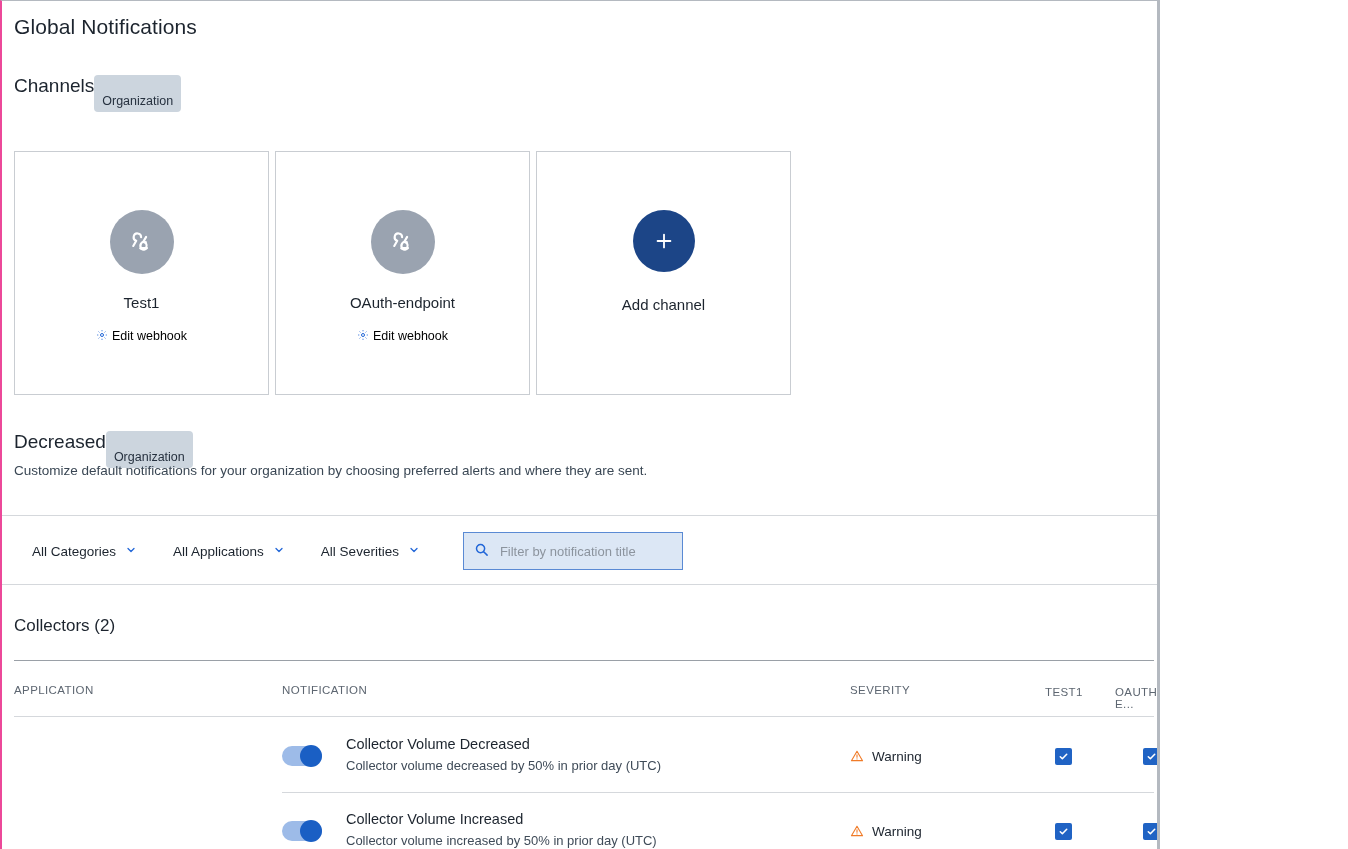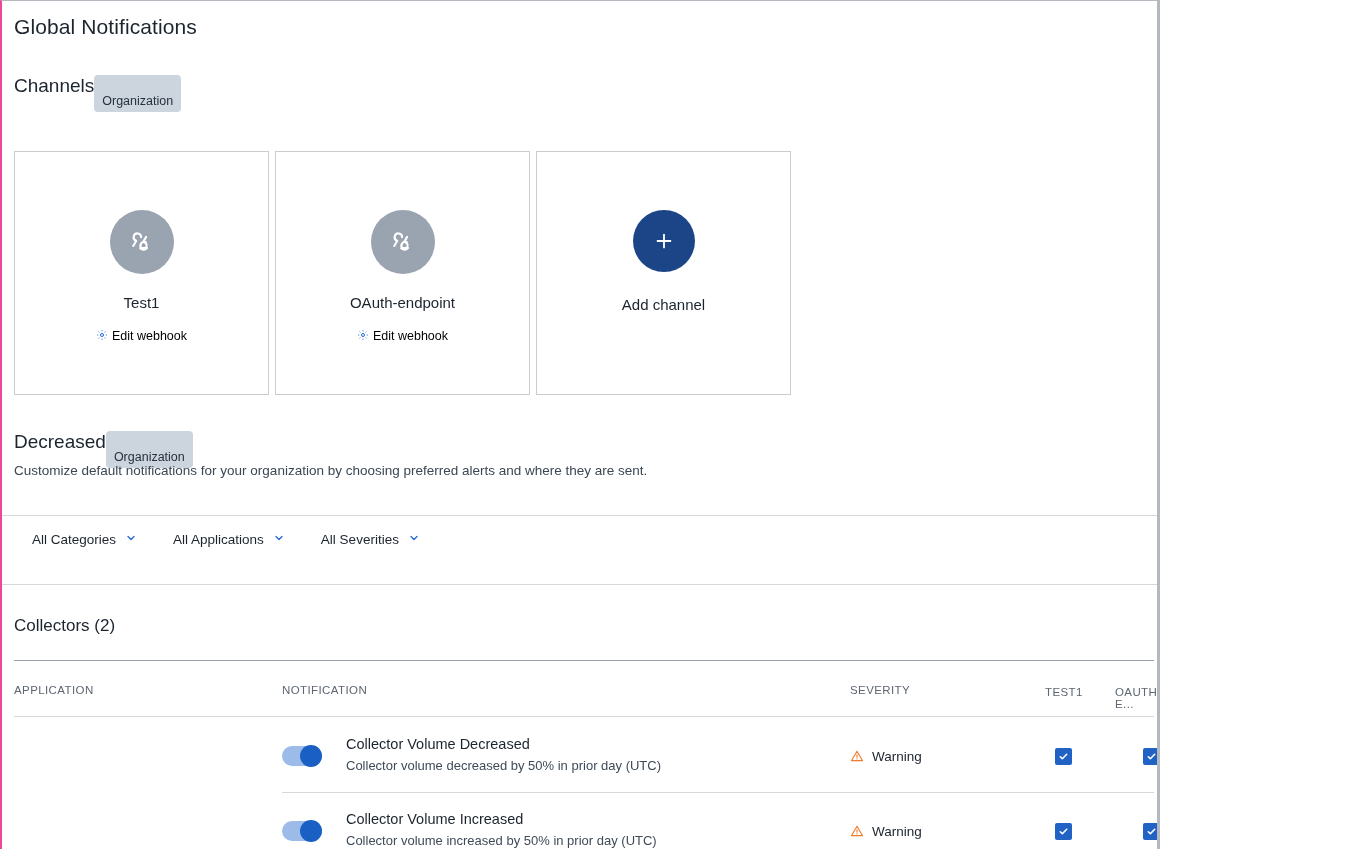--- a/index.html
+++ b/index.html
@@ -236,20 +236,29 @@
       </span>
     </div>
     <div class="dropdown">
       <span>All Severities</span>
       <span class="chev">
         <svg width="12" height="12" viewBox="0 0 24 24" fill="none" stroke="#2166d8" stroke-width="2.6" stroke-linecap="round" stroke-linejoin="round">
             <path d="M6 9l6 6 6-6"></path>
           </svg>
       </span>
     </div>
+    <div class="searchbox">
+      <span>
+        <svg width="15" height="15" viewBox="0 0 24 24" fill="none" stroke="#2166d8" stroke-width="2.4" stroke-linecap="round">
+            <circle cx="10.5" cy="10.5" r="6.5"></circle>
+            <path d="M15.5 15.5L21 21"></path>
+          </svg>
+      </span>
+      <input type="text" placeholder="Filter by notification title" style="">
+    </div>
   </div>
 
   <div class="rule" id="rule-2"></div>
 
   <div class="group-title">Collectors (2)</div>
 
   <div class="rule" id="rule-3"></div>
 
   <div class="col-head" id="th-application">APPLICATION</div>
   <div class="col-head" id="th-notification">NOTIFICATION</div>

